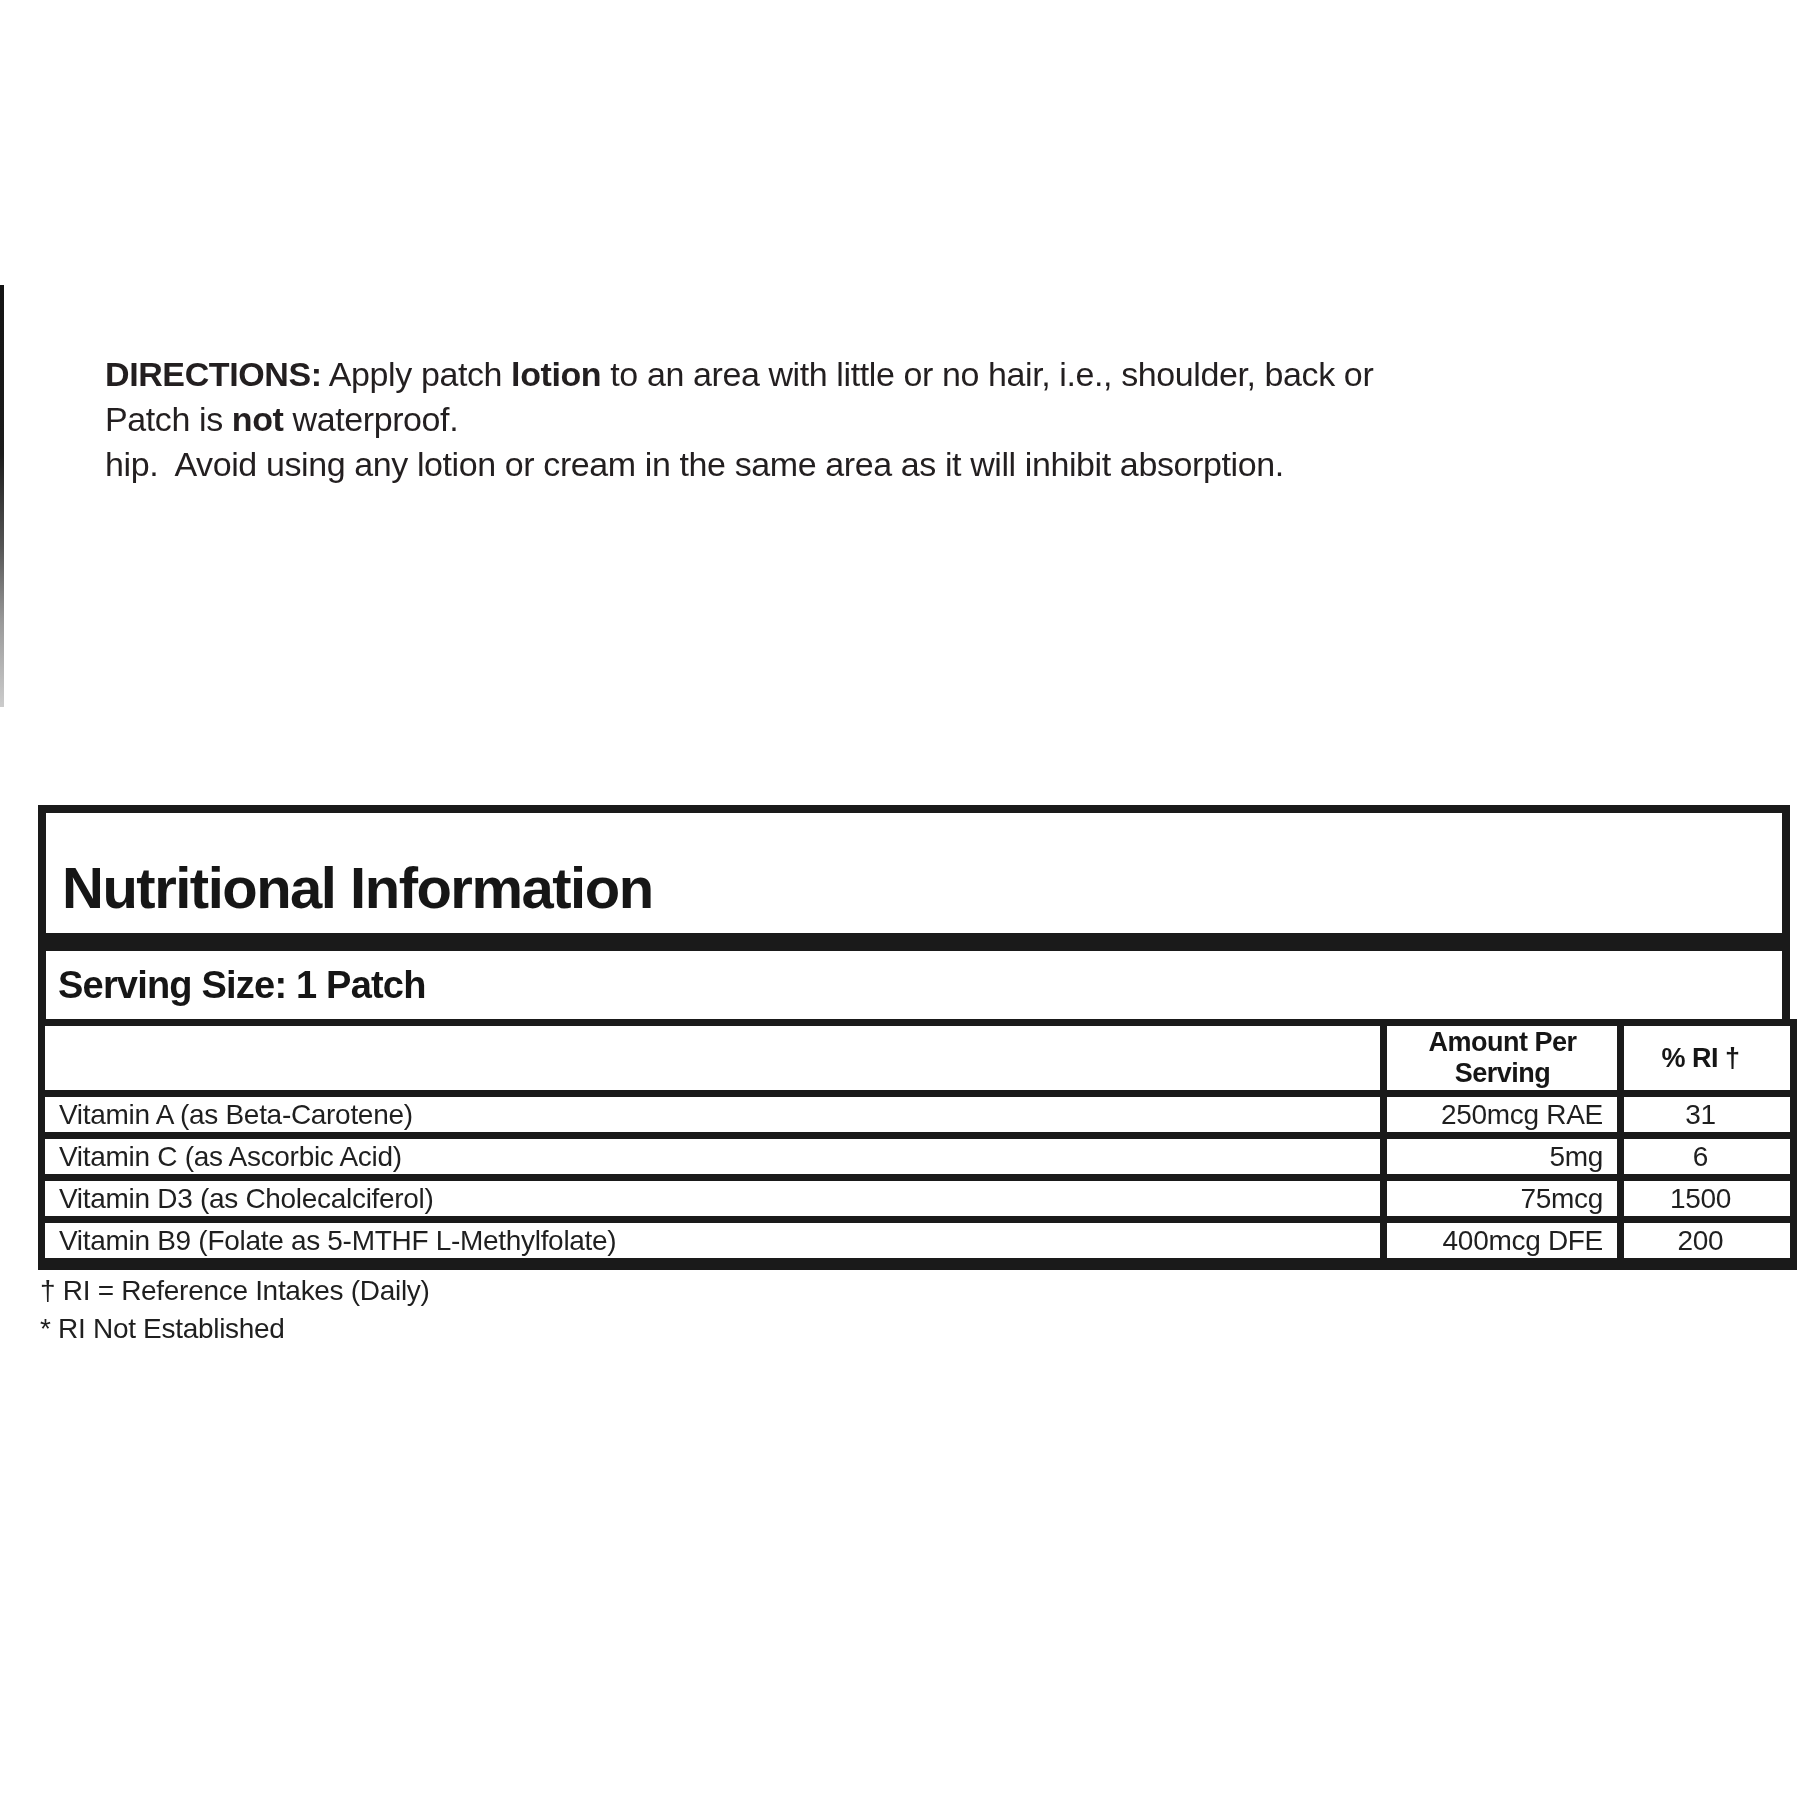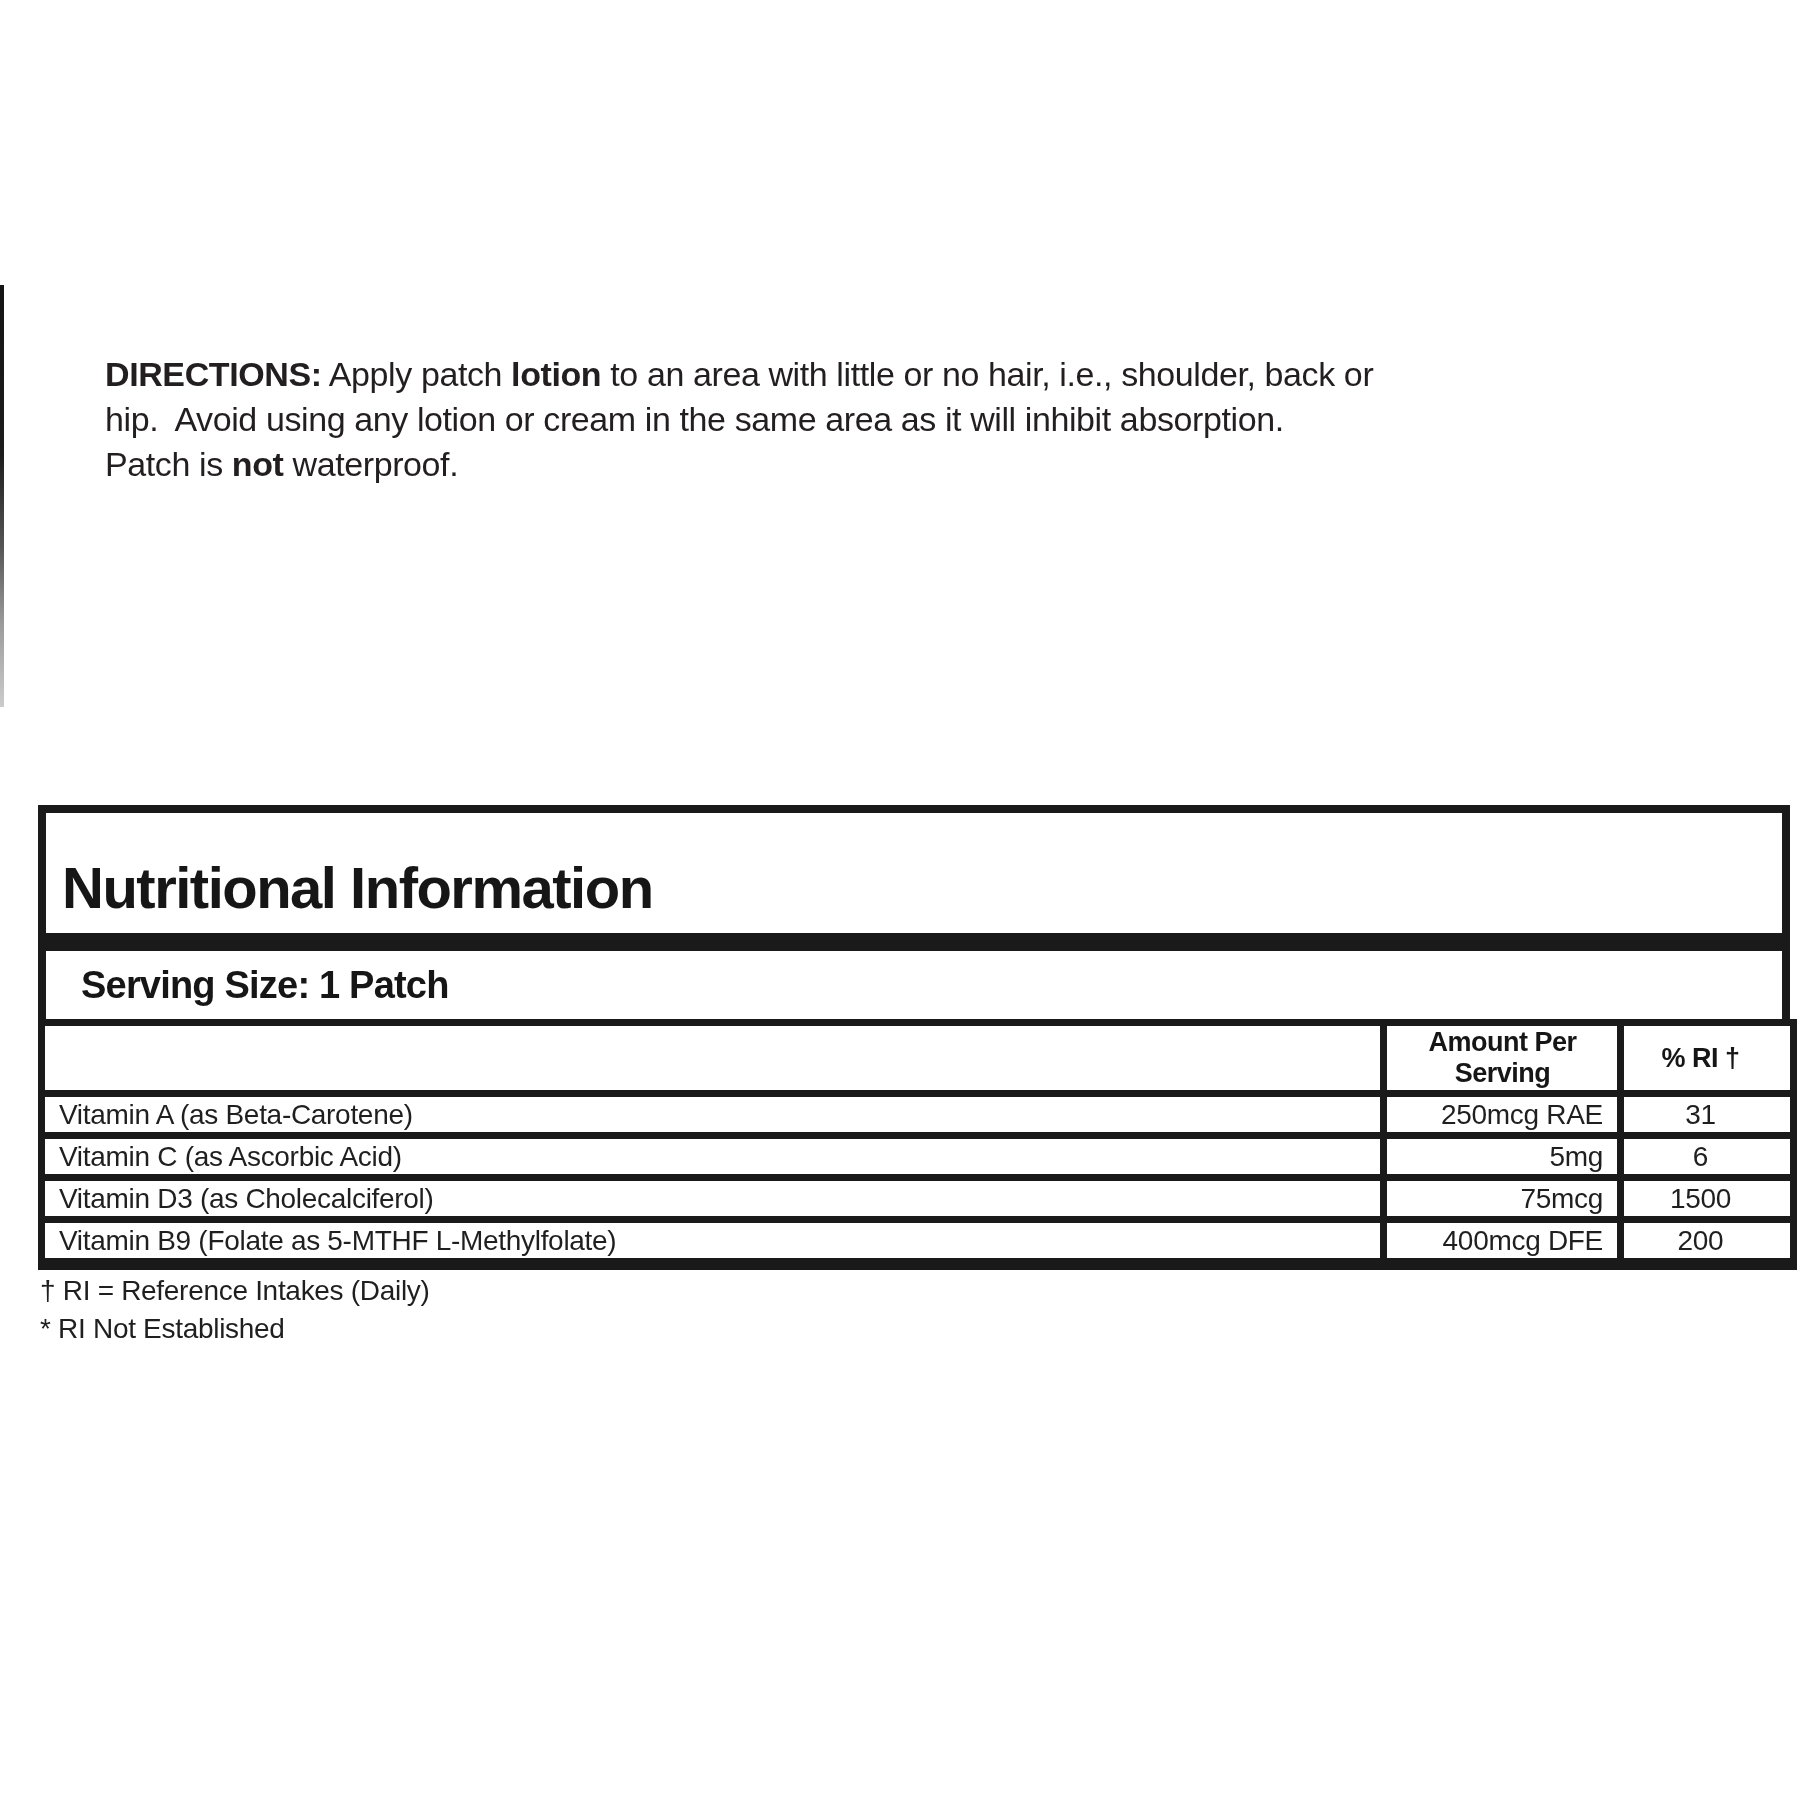--- a/index.html
+++ b/index.html
@@ -69,21 +69,21 @@
     background: #1a1a1a;
   }
   .nf-serving-row {
     box-sizing: border-box;
     border-left: 8px solid #1a1a1a;
     border-right: 8px solid #1a1a1a;
     height: 68px;
     display: flex;
     align-items: center;
     justify-content: space-between;
-    padding: 0 35px;
+    padding: 0 12px;
     background: #ffffff;
   }
   .nf-serving-row .srv {
     font-size: 38px;
     font-weight: bold;
     letter-spacing: -0.8px;
     color: #161616;
   }
 
   table.nf-table {
@@ -126,22 +126,22 @@
     color: #1f1f1f;
   }
 </style>
 </head>
 <body>
 
 <div class="left-strip"></div>
 
 <div class="directions">
     <div><b>DIRECTIONS:</b><span> Apply patch </span><b>lotion</b><span> to an area with little or no hair, i.e., shoulder, back or</span></div>
+    <div><span>Patch is </span><b>not</b><span> waterproof.</span></div>
     <div><span>hip.  Avoid using any lotion or cream in the same area as it will inhibit absorption.</span></div>
-    <div><span>Patch is </span><b>not</b><span> waterproof.</span></div>
   </div>
 
 <div class="nf-panel">
   <div class="nf-title-box">
     <div class="nf-title">Nutritional Information</div>
   </div>
   <div class="nf-thick-bar"></div>
   <div class="nf-serving-row">
     <div class="srv">Serving Size: 1 Patch</div>
   </div>

